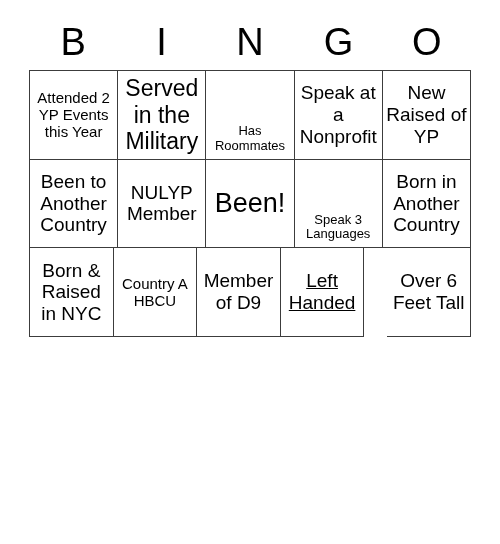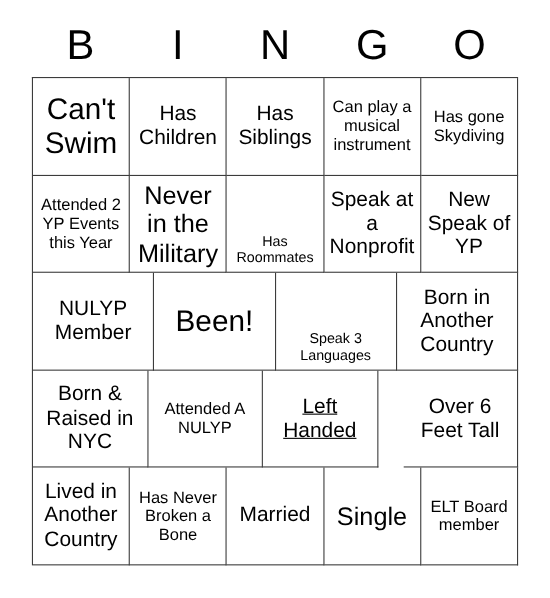--- a/index.html
+++ b/index.html
@@ -79,98 +79,70 @@
   <div id="header-row">
     <div class="header-letter">B</div>
     <div class="header-letter">I</div>
     <div class="header-letter">N</div>
     <div class="header-letter">G</div>
     <div class="header-letter">O</div>
   </div>
 
   <div id="grid" style="border-color: rgb(60, 60, 60);">
 
-    <div class="grid-row">
-      <div class="cell" style="border-color: rgb(60, 60, 60);">
-          <span class="cell-text sz-xl">Can't Swim</span>
-        </div>
-      <div class="cell" style="border-color: rgb(60, 60, 60);">
-          <span class="cell-text sz-md">Has Children</span>
-        </div>
-      <div class="cell" style="border-color: rgb(60, 60, 60);">
-          <span class="cell-text sz-md">Has Siblings</span>
-        </div>
-      <div class="cell" style="border-color: rgb(60, 60, 60);">
-          <span class="cell-text sz-sm">Can play a musical instrument</span>
-        </div>
-      <div class="cell" style="border-color: rgb(60, 60, 60);">
-          <span class="cell-text sz-sm">Has gone Skydiving</span>
-        </div>
-    </div>
 
     <div class="grid-row">
       <div class="cell" style="border-color: rgb(60, 60, 60);">
           <span class="cell-text sz-sm">Attended 2 YP Events this Year</span>
         </div>
       <div class="cell" style="border-color: rgb(60, 60, 60);">
-          <span class="cell-text sz-lg">Never in the Military</span>
+          <span class="cell-text sz-lg">Served in the Military</span>
         </div>
       <div class="cell" style="border-color: rgb(60, 60, 60);">
           <span class="cell-text sz-xs">Has Roommates</span>
         </div>
       <div class="cell" style="border-color: rgb(60, 60, 60);">
           <span class="cell-text sz-md">Speak at a Nonprofit</span>
         </div>
       <div class="cell" style="border-color: rgb(60, 60, 60);">
-          <span class="cell-text sz-md">New Speak of YP</span>
+          <span class="cell-text sz-md">New Raised of YP</span>
         </div>
     </div>
 
     <div class="grid-row">
+      <div class="cell" style="border-color: rgb(60, 60, 60);">
+          <span class="cell-text sz-md">Been to Another Country</span>
+        </div>
       <div class="cell" style="border-color: rgb(60, 60, 60);">
           <span class="cell-text sz-md">NULYP Member</span>
         </div>
       <div class="cell" style="border-color: rgb(60, 60, 60);">
           <span class="cell-text sz-xl">Been!</span>
         </div>
       <div class="cell" style="border-color: rgb(60, 60, 60);">
           <span class="cell-text sz-xs">Speak 3 Languages</span>
         </div>
       <div class="cell" style="border-color: rgb(60, 60, 60);">
           <span class="cell-text sz-md">Born in Another Country</span>
         </div>
     </div>
 
     <div class="grid-row">
       <div class="cell" style="border-color: rgb(60, 60, 60); justify-content: center;">
           <span class="cell-text sz-md">Born &amp; Raised in NYC</span>
         </div>
       <div class="cell" style="border-color: rgb(60, 60, 60);">
-          <span class="cell-text sz-sm">Attended A NULYP</span>
+          <span class="cell-text sz-sm">Country A HBCU</span>
+        </div>
+      <div class="cell" style="border-color: rgb(60, 60, 60);">
+          <span class="cell-text sz-md">Member of D9</span>
         </div>
       <div class="cell" style="border-color: rgb(60, 60, 60); text-decoration: underline;">
           <span class="cell-text sz-md">Left Handed</span>
         </div>
       <div class="cell" style="border-color: rgb(60, 60, 60); margin-left: 23px;">
           <span class="cell-text sz-md">Over 6 Feet Tall</span>
         </div>
     </div>
 
-    <div class="grid-row">
-      <div class="cell" style="border-color: rgb(60, 60, 60);">
-          <span class="cell-text sz-md">Lived in Another Country</span>
-        </div>
-      <div class="cell" style="border-color: rgb(60, 60, 60);">
-          <span class="cell-text sz-sm">Has Never Broken a Bone</span>
-        </div>
-      <div class="cell" style="border-color: rgb(60, 60, 60);">
-          <span class="cell-text sz-md">Married</span>
-        </div>
-      <div class="cell" style="border-color: rgb(60, 60, 60);">
-          <span class="cell-text sz-lg">Single</span>
-        </div>
-      <div class="cell" style="border-color: rgb(60, 60, 60);">
-          <span class="cell-text sz-sm">ELT Board member</span>
-        </div>
-    </div>
 
   </div>
 </div>
 
 </body></html>

